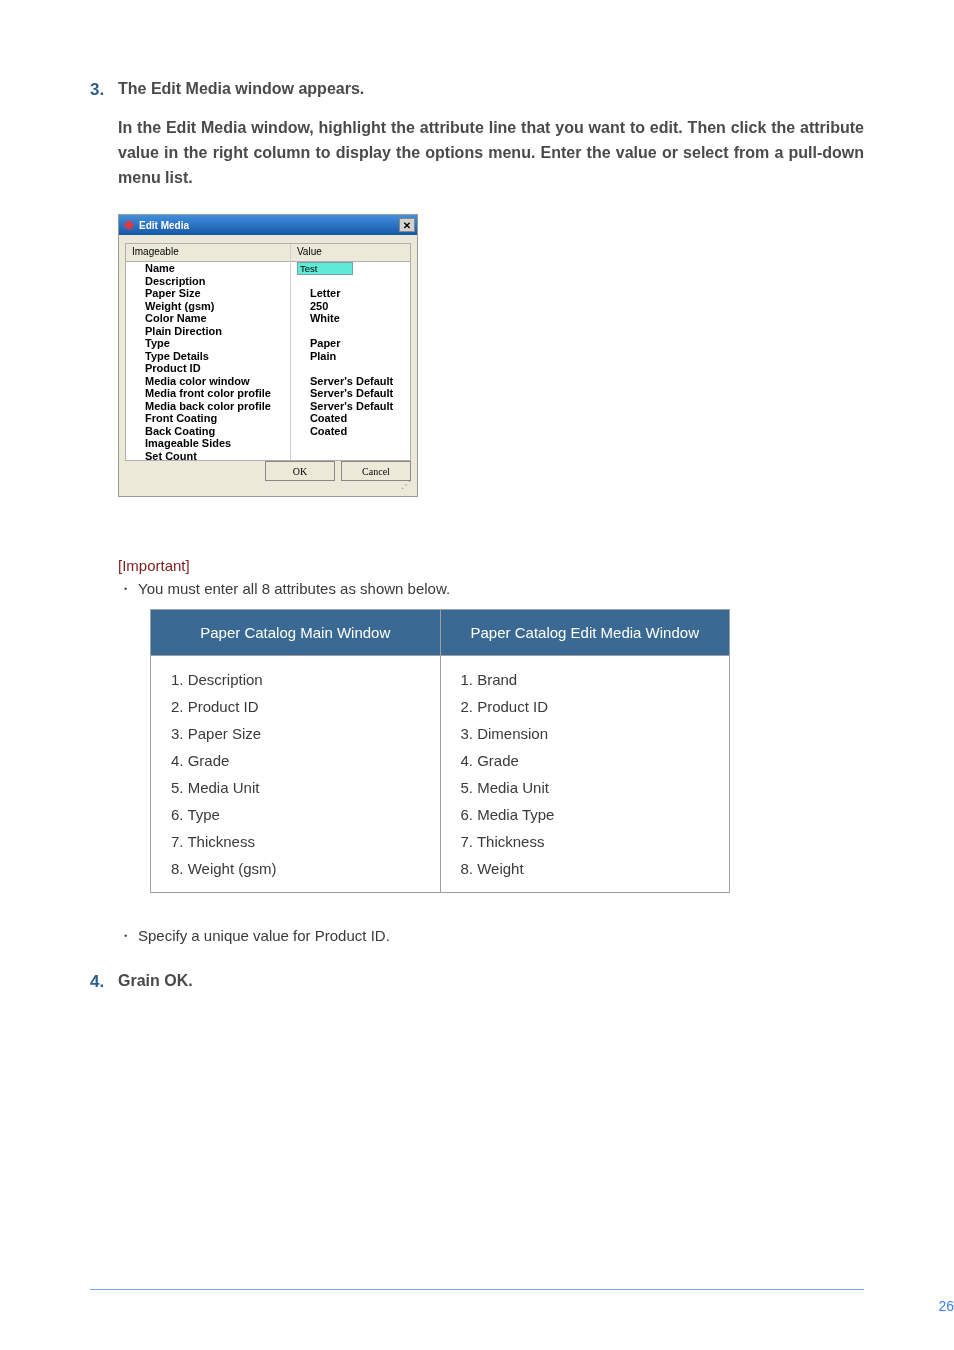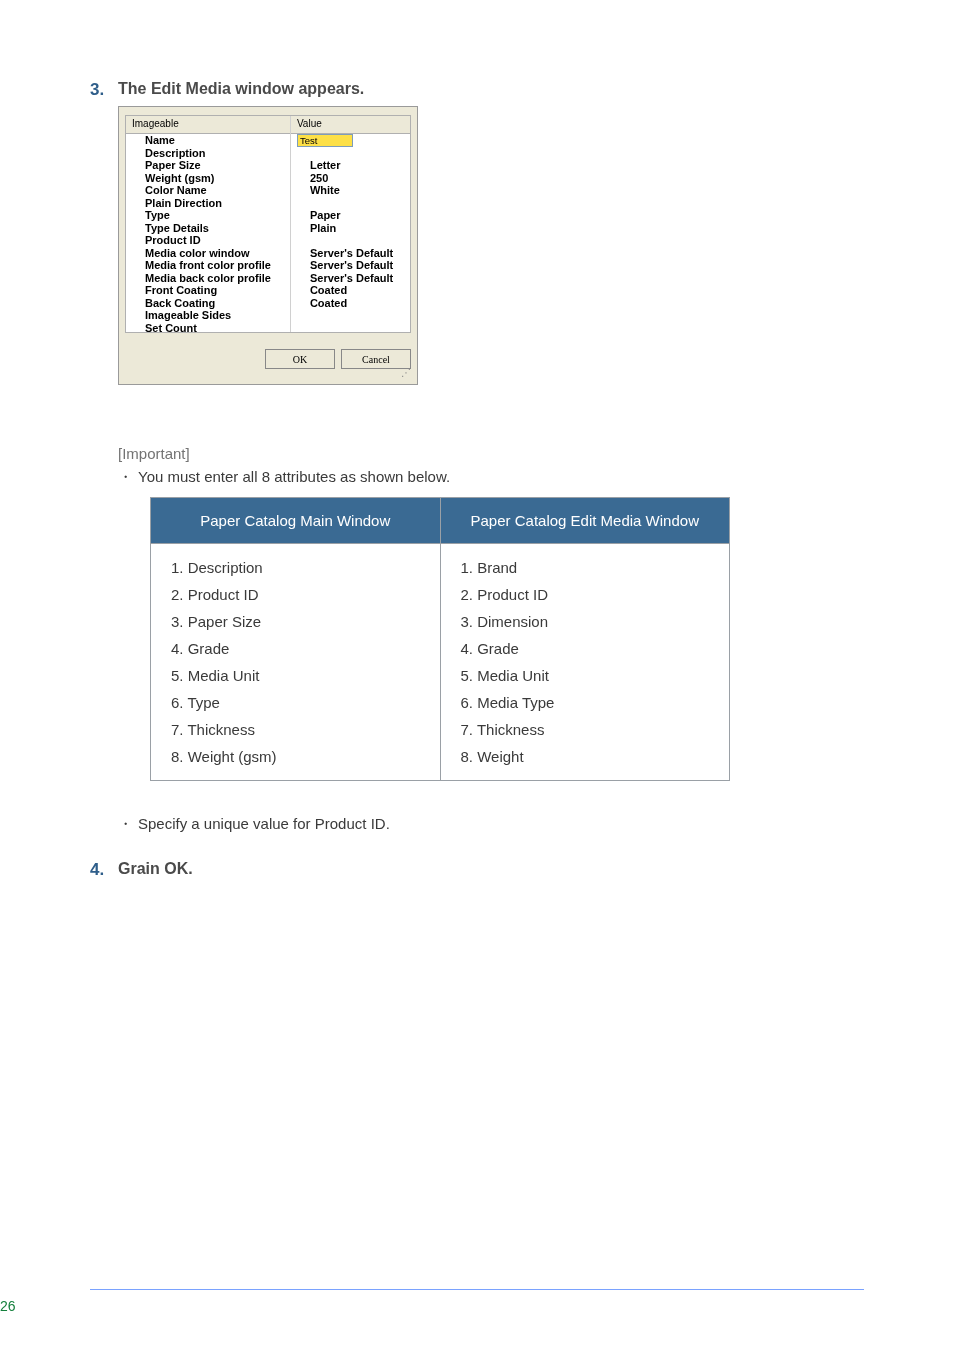--- a/index.html
+++ b/index.html
@@ -118,21 +118,21 @@
     white-space: nowrap;
     font-weight: bold;
   }
   .valcell-input {
     margin: 0 6px;
     width: 56px;
     height: 13px;
     border: 1px solid #7e9db9;
     font-size: 9.5px;
     padding: 0 2px;
-    background: #fde047;
+    background: #5eead4;
   }
   .scrolltrack {
     flex: 0 0 15px;
     background: #ece9d8;
     border-left: 1px solid #d0d0d0;
     position: relative;
   }
   .scrollbtn {
     position: absolute; left: 0; width: 15px; height: 15px;
     background: #ece9d8; border: 1px solid #9a9a9a;
@@ -142,42 +142,42 @@
   .scrollbtn.up { top: 0; }
   .scrollbtn.down { bottom: 0; }
   .scrollthumb {
     position: absolute; left: 0; width: 15px; top: 15px; height: 120px;
     background: #cfcabc; border: 1px solid #9a9a9a;
   }
   .dlg-buttons {
     display: flex;
     justify-content: flex-end;
     gap: 6px;
-    margin-top: 16px;
+    margin-top: 0;
   }
   .winbtn {
     width: 70px; height: 20px;
     background: #ece9d8;
     border: 1px solid #888;
     font-family: Tahoma; font-size: 10px;
     cursor: pointer;
   }
   .resize-grip {
     text-align: right;
     font-size: 10px;
     color: #8a8a8a;
     padding-right: 2px;
     margin-top: -2px;
     letter-spacing: -2px;
   }
 
   
   .indent { margin-left: 28px; }
   .important-label {
-    color: #737373;
+    color: #7f1d1d;
     font-size: 15px;
   }
   .bullet-row {
     display: flex;
     align-items: flex-start;
     margin-top: 6px;
     margin-left: 28px;
   }
   .bullet {
     flex: 0 0 20px;
@@ -229,38 +229,51 @@
   .footer-rule {
     position: absolute;
     left: 90px; right: 90px;
     bottom: 60px;
     border-top: 1px solid #7aa2ff;
   }
   .page-number {
     position: absolute;
     bottom: 36px;
     left: 0; right: 0;
-    text-align: left;
+    text-align: right;
     font-size: 14px;
-    color: #15803d;
+    color: #3b82f6;
   }
 </style>
 </head>
 <body>
 
 <div class="page">
 
   <div class="step">
     <div class="step-num dotted">3</div>
     <div class="step-title">The Edit Media window appears.</div>
   </div>
 
+  <div class="step-body">In the Edit Media window, highlight the attribute line that you want to edit. Then click the attribute value in the right column to display the options menu.  Enter the value or select from a pull-down menu list.</div>
 
   <div class="dialog-wrap">
     <div class="dialog">
+      <div class="titlebar">
+        <span class="ticon">
+          <svg viewBox="0 0 12 12">
+              <path d="M2 2 L10 10 M2 10 L10 2 M6 1 L6 11 M1 6 L11 6" stroke="#ff3030" stroke-width="1.5" fill="none"></path>
+            </svg>
+        </span>
+        <span>Edit Media</span>
+        <span class="spacer"></span>
+        <span class="closebtn">
+          <span>✕</span>
+        </span>
+      </div>
       <div class="dlg-body">
         <div class="grid">
           <div class="gridinner">
             <div class="col-left">
               <div class="gridhead">Imageable</div>
               <div id="attr-labels">
                   <div class="gridrow">Name</div>
                   <div class="gridrow">Description</div>
                   <div class="gridrow">Paper Size</div>
                   <div class="gridrow">Weight (gsm)</div>

